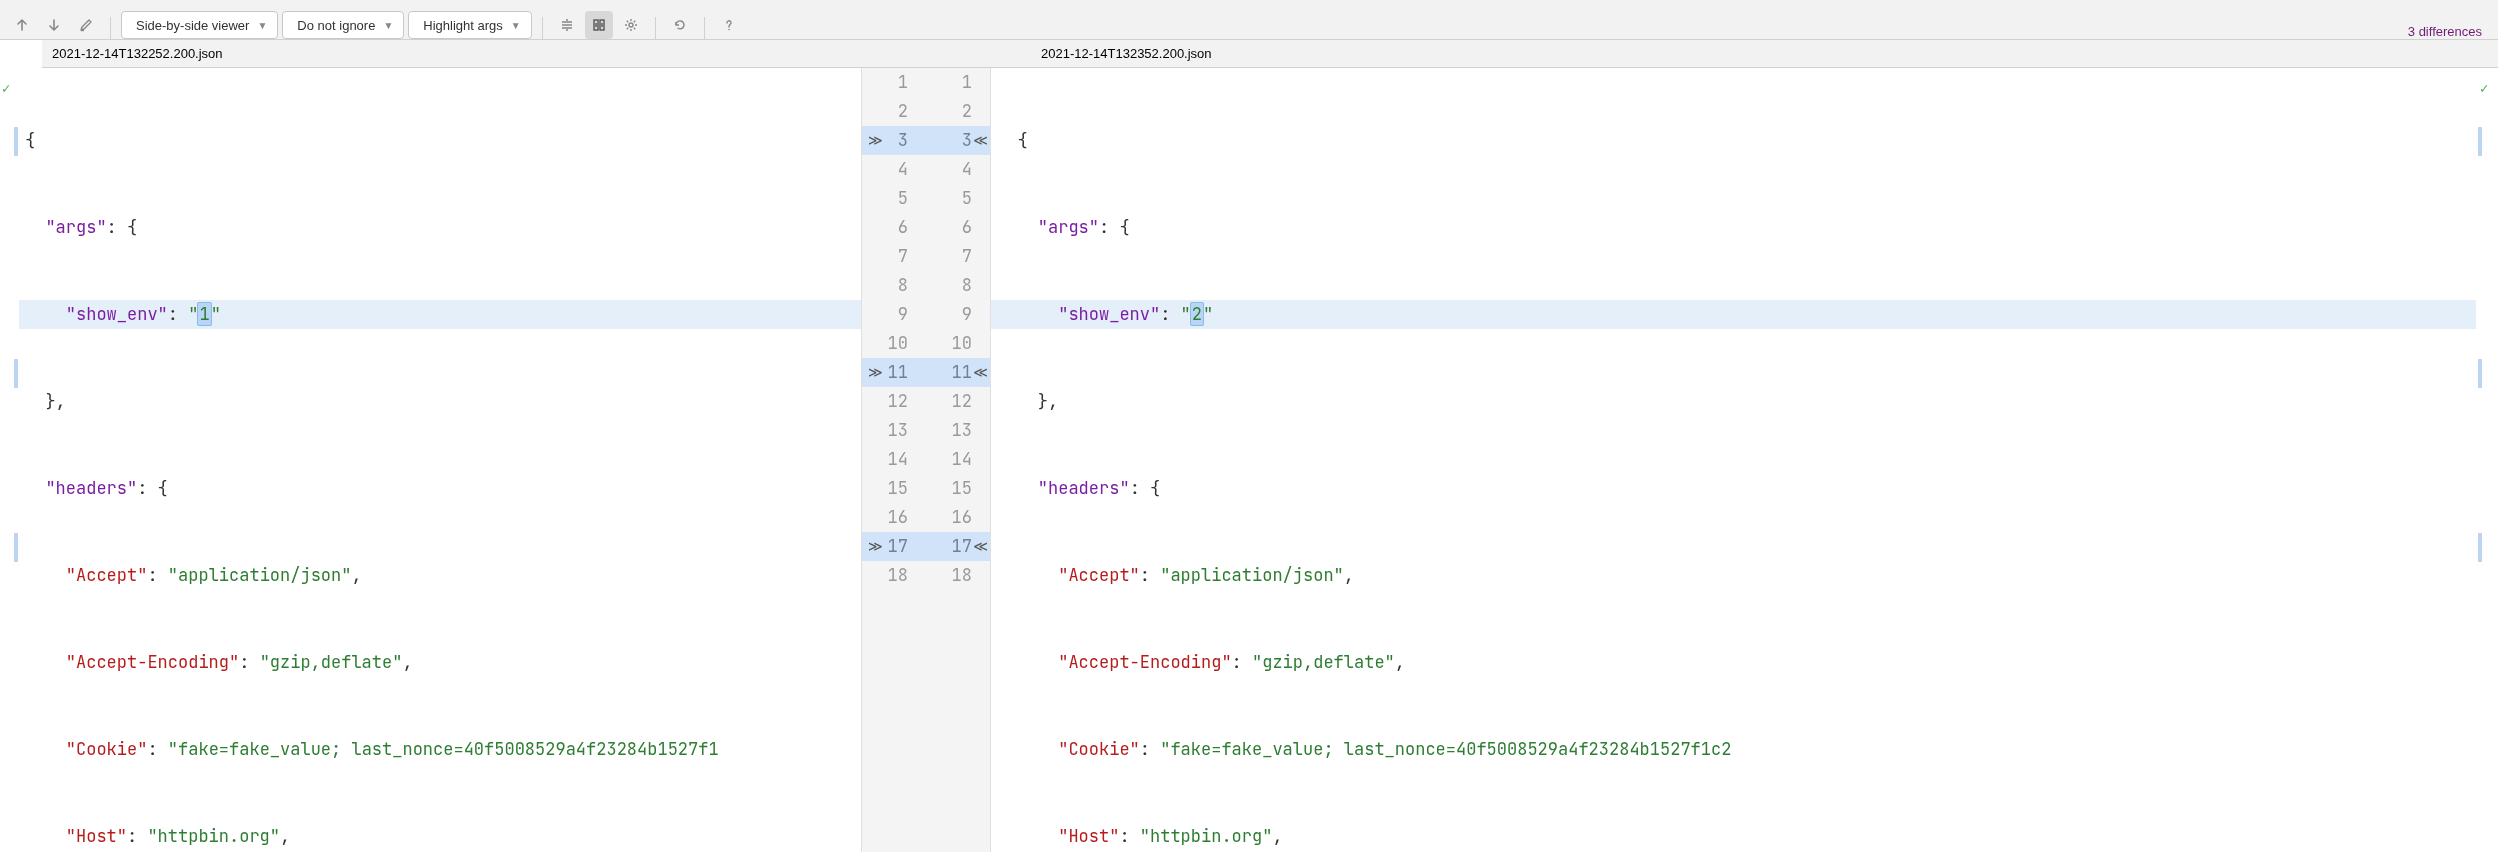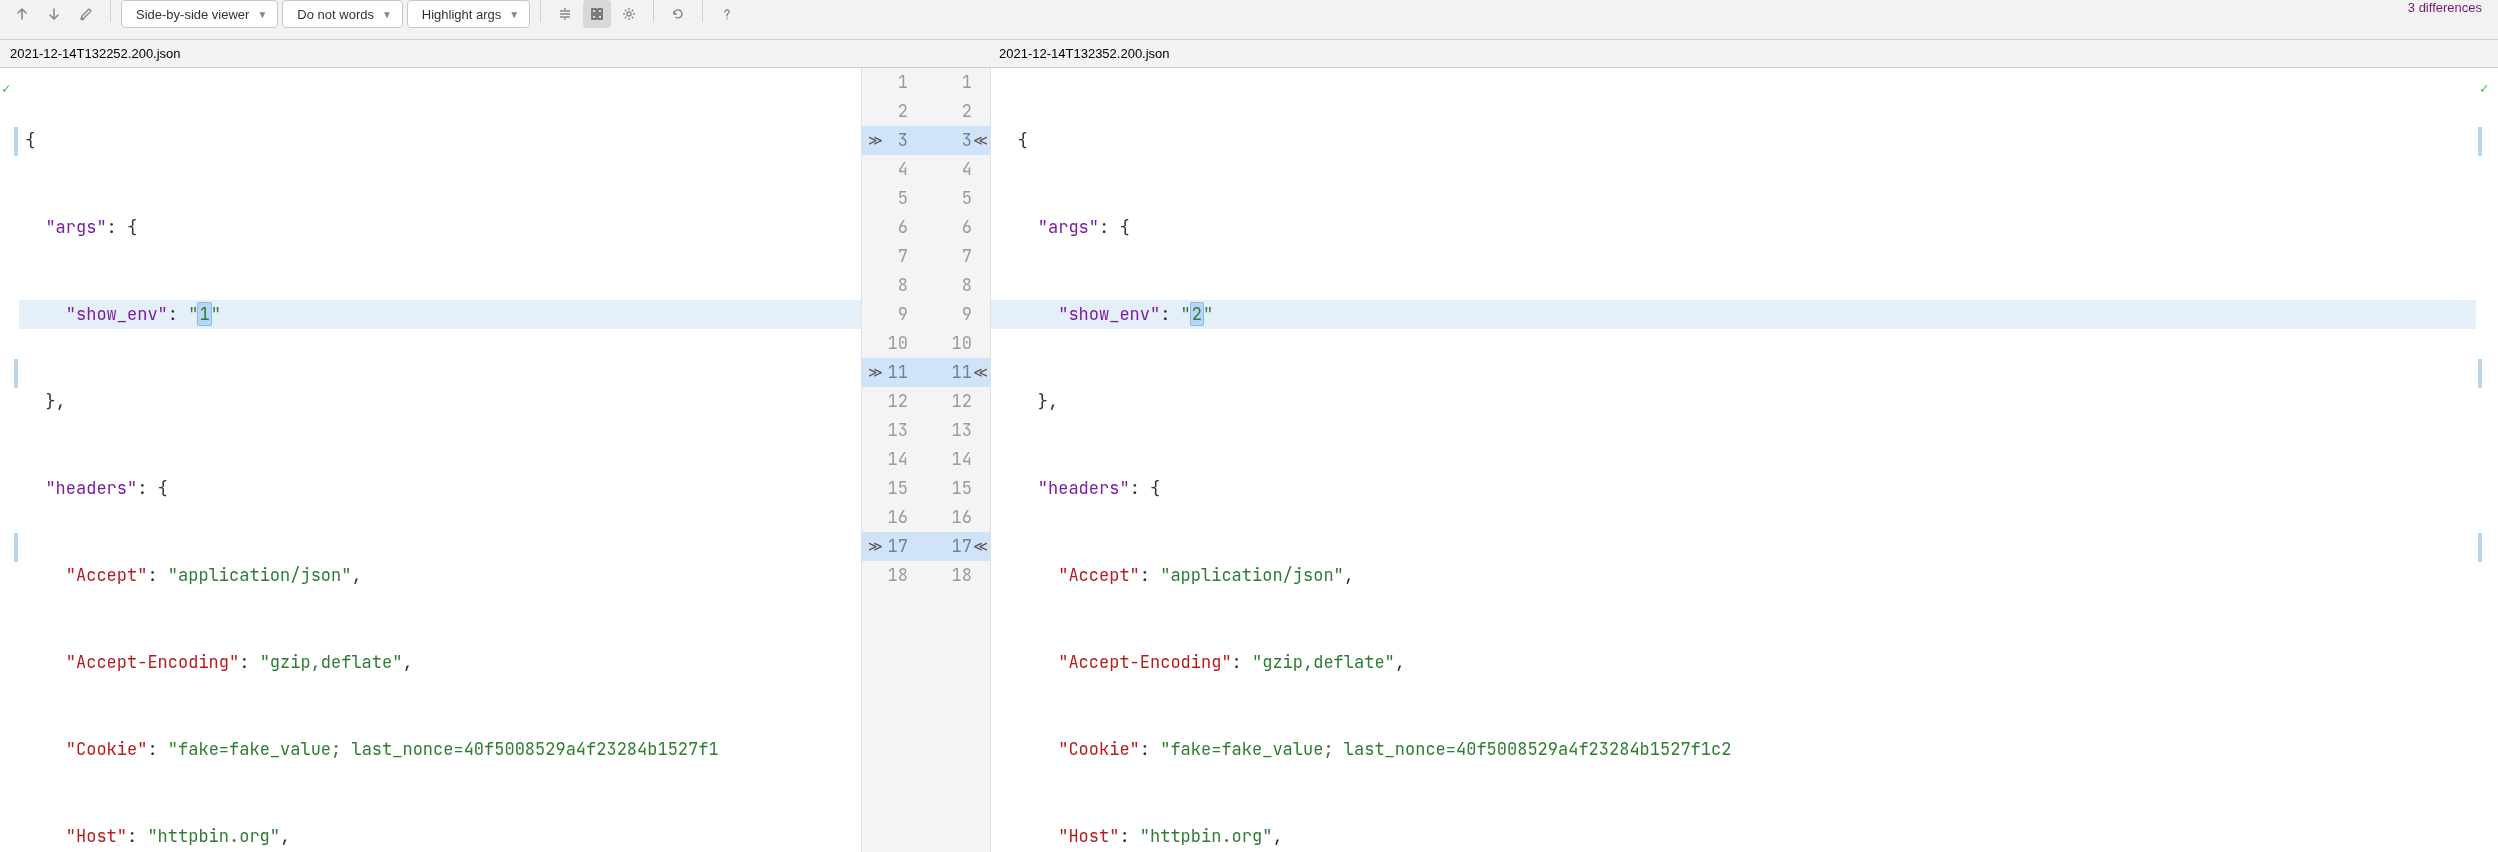--- a/index.html
+++ b/index.html
@@ -5,21 +5,21 @@
 * { box-sizing: border-box; margin: 0; padding: 0; }
 body {
   font-family: -apple-system, BlinkMacSystemFont, "Segoe UI", sans-serif;
   font-size: 13px;
   background: #fff;
   color: #000;
   width: 2498px;
 }
 .toolbar {
   display: flex;
-  align-items: flex-start;
+  align-items: flex-end;
   height: 40px;
   background: #f2f2f2;
   border-bottom: 1px solid #d1d1d1;
   padding: 0 8px;
   gap: 4px;
 }
 .tb-btn {
   display: inline-flex;
   align-items: center;
   justify-content: center;
@@ -51,20 +51,21 @@
 }
 .tb-dd .chev { color: #888; font-size: 10px; }
 .tb-spacer { flex: 1; }
 .tb-status { color: #701a75; font-size: 13px; padding-right: 8px; white-space: nowrap; }
 
 .filebar {
   display: flex;
   height: 28px;
   background: #f2f2f2;
   border-bottom: 1px solid #d1d1d1;
+  margin-left: 42px;
 }
 .filecell {
   display: flex;
   align-items: center;
   padding: 0 10px;
   font-size: 13px;
   color: #000;
 }
 .filecell.left { width: 861px; }
 .filecell.gutspace { width: 128px; }
@@ -161,21 +162,21 @@
         <path d="M2 12 L3 9 L10 2 L12 4 L5 11 Z" stroke="#888" stroke-width="1.4" fill="none" stroke-linejoin="round"></path>
         <path d="M2 12.5 L5 12.5" stroke="#888" stroke-width="1.4"></path>
       </svg>
   </div>
   <div class="tb-sep"></div>
   <div class="tb-dd">
     <span>Side-by-side viewer</span>
     <span class="chev">▼</span>
   </div>
   <div class="tb-dd">
-    <span>Do not words</span>
+    <span>Do not ignore</span>
     <span class="chev">▼</span>
   </div>
   <div class="tb-dd">
     <span>Highlight args</span>
     <span class="chev">▼</span>
   </div>
   <div class="tb-sep"></div>
   <div class="tb-btn">
     <svg width="14" height="14" viewBox="0 0 14 14">
         <path d="M2 4 L12 4 M2 7 L12 7 M2 10 L12 10" stroke="#888" stroke-width="1.4"></path>

